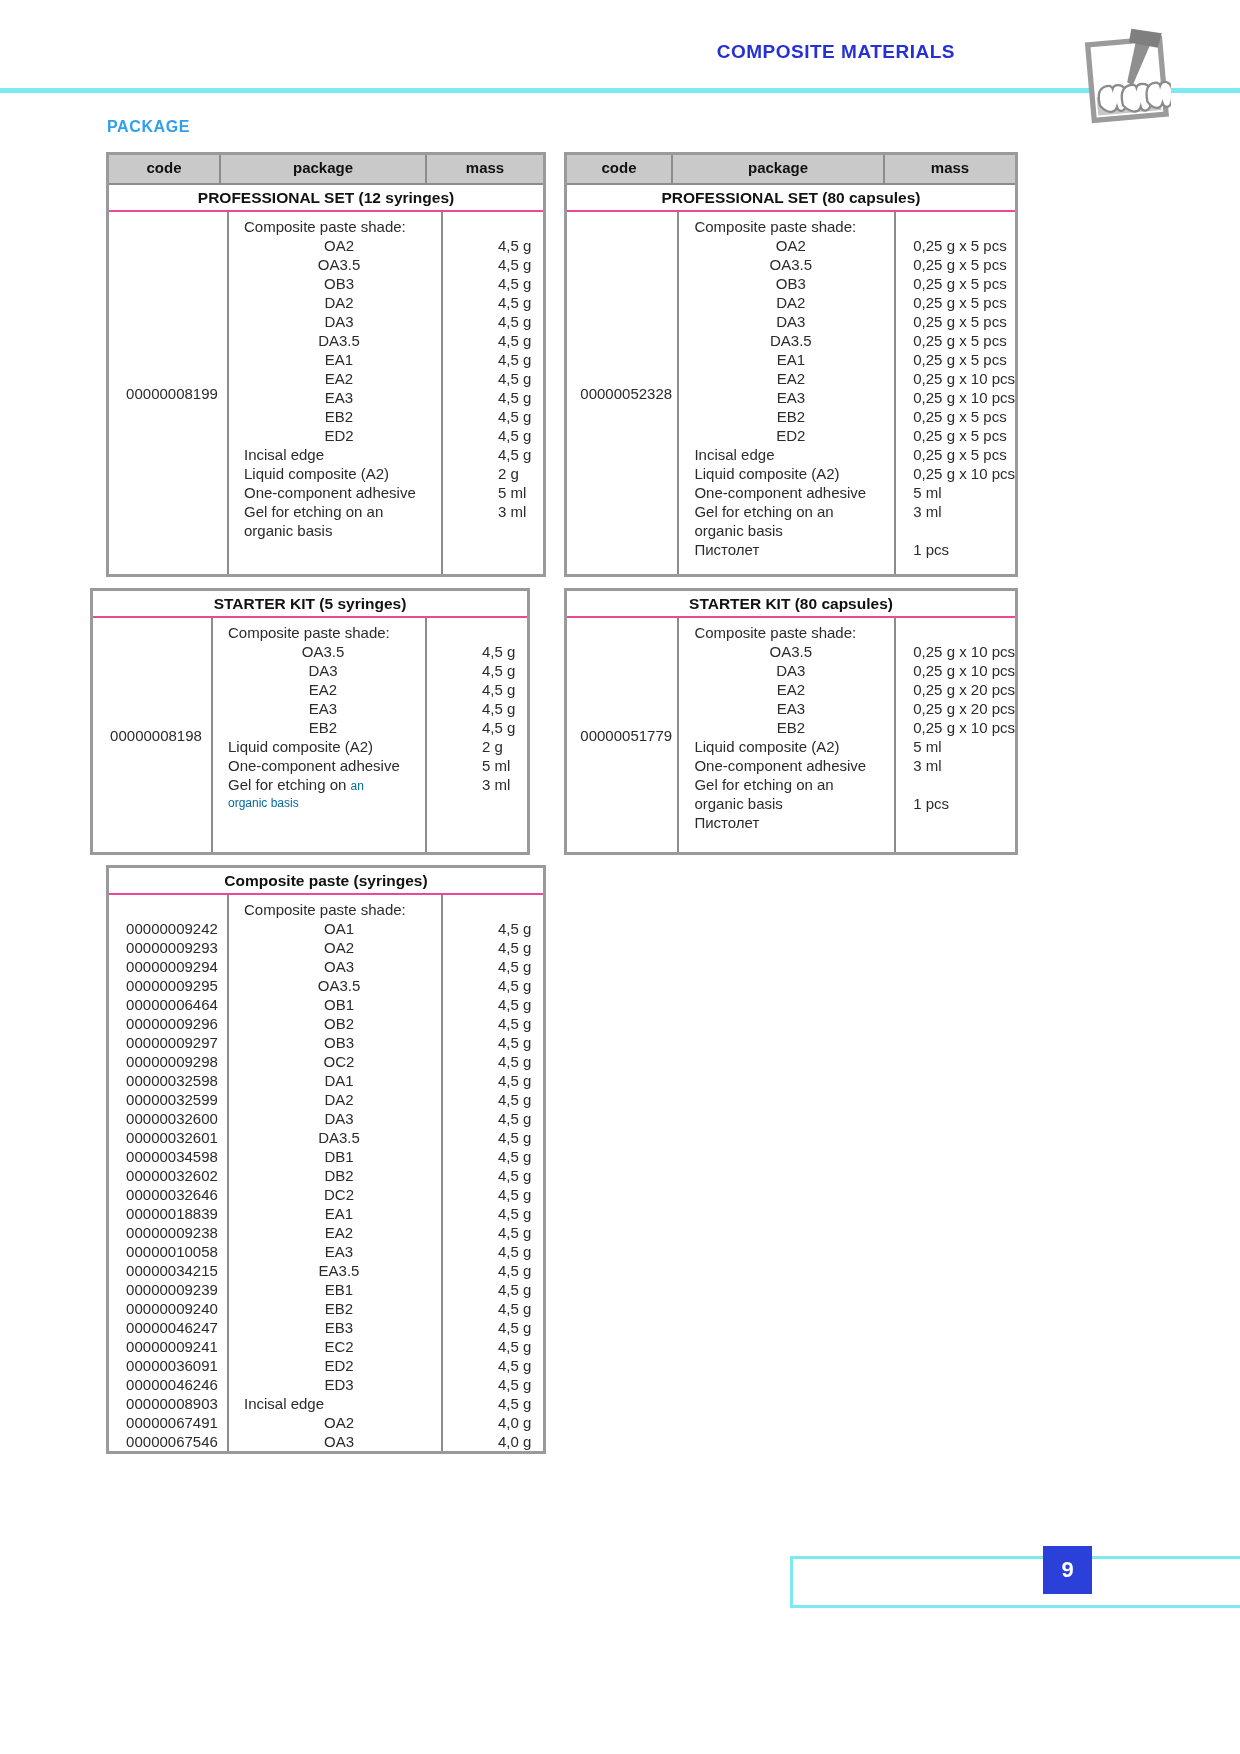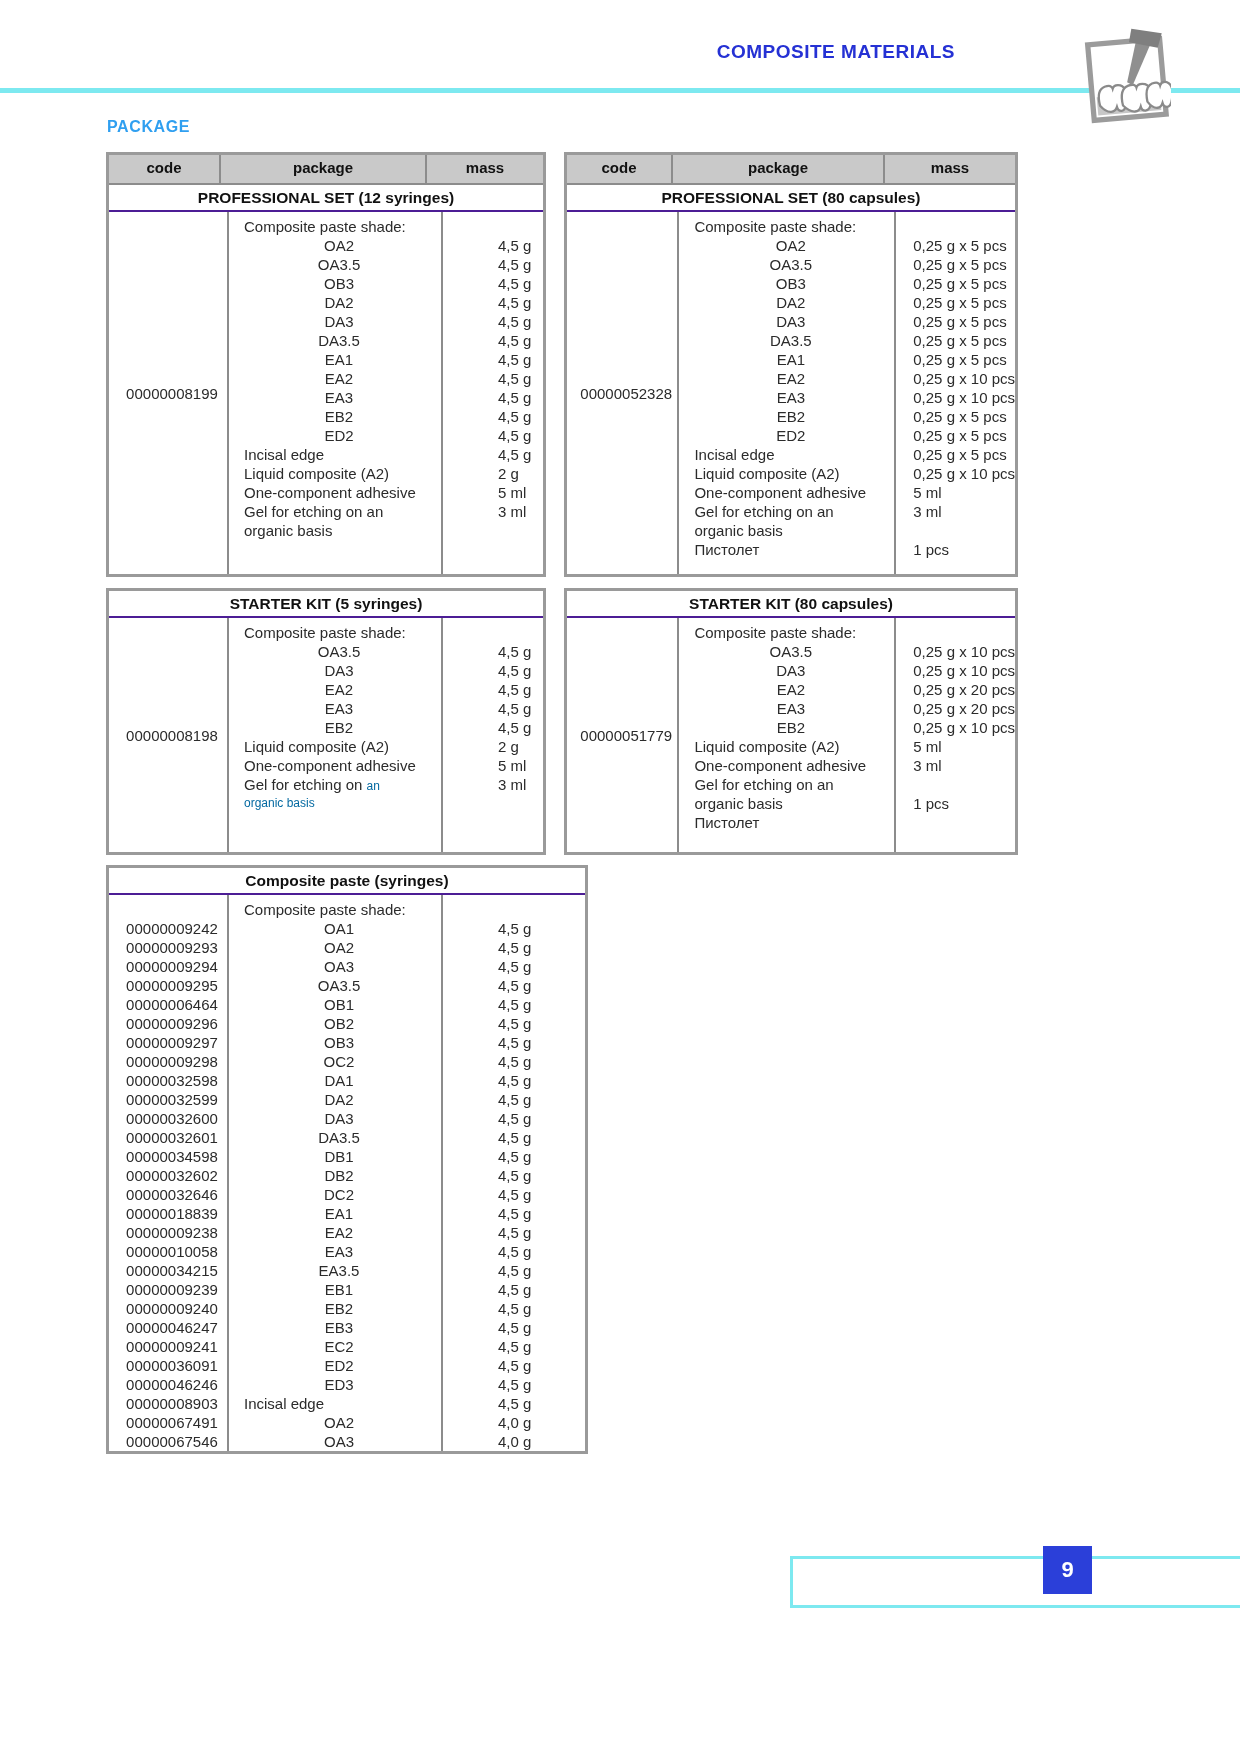--- a/index.html
+++ b/index.html
@@ -21,27 +21,27 @@
     position:absolute;top:26px;left:1083px;width:88px;height:100px;
   }
   .package-label{
     position:absolute;top:118px;left:107px;
     font-size:16px;font-weight:bold;letter-spacing:.6px;color:#2f9ff0;
   }
   
   .ptable{position:absolute;background:#fff;border:3px solid #9a9a9a;box-sizing:border-box;}
   .t1{left:106px;top:152px;width:440px;}
   .t2{left:564px;top:152px;width:454px;}
-  .t3{left:106px;top:588px;width:440px;}
+  .t3{left:90px;top:588px;width:440px;}
   .t4{left:564px;top:588px;width:454px;}
-  .t5{left:106px;top:865px;width:482px;}
+  .t5{left:106px;top:865px;width:440px;}
   .thead{display:flex;background:#c9c9c9;border-bottom:2px solid #8c8c8c;}
   .th{line-height:26px;height:28px;text-align:center;font-weight:bold;color:#111;font-size:15px;box-sizing:border-box;}
   .ttitle{line-height:25px;height:25px;text-align:center;font-weight:bold;color:#111;
-          font-size:15.5px;border-bottom:2px solid #4c1d95;white-space:nowrap;}
+          font-size:15.5px;border-bottom:2px solid #ec4899;white-space:nowrap;}
   .tbody{display:flex;}
   .t1 .tbody,.t2 .tbody{height:362px;}
   .t3 .tbody,.t4 .tbody{height:234px;}
   .t5 .tbody{height:556px;}
   .col{box-sizing:border-box;padding-top:5px;margin-left:8px;}
   .c1{border-right:2px solid #8c8c8c;}
   .c2{border-right:2px solid #8c8c8c;}
   .c3{flex:1;}
   .ca .c1{width:112px;} .ca .c2{width:206px;}
   .cb .c1{width:106px;} .cb .c2{width:212px;}

